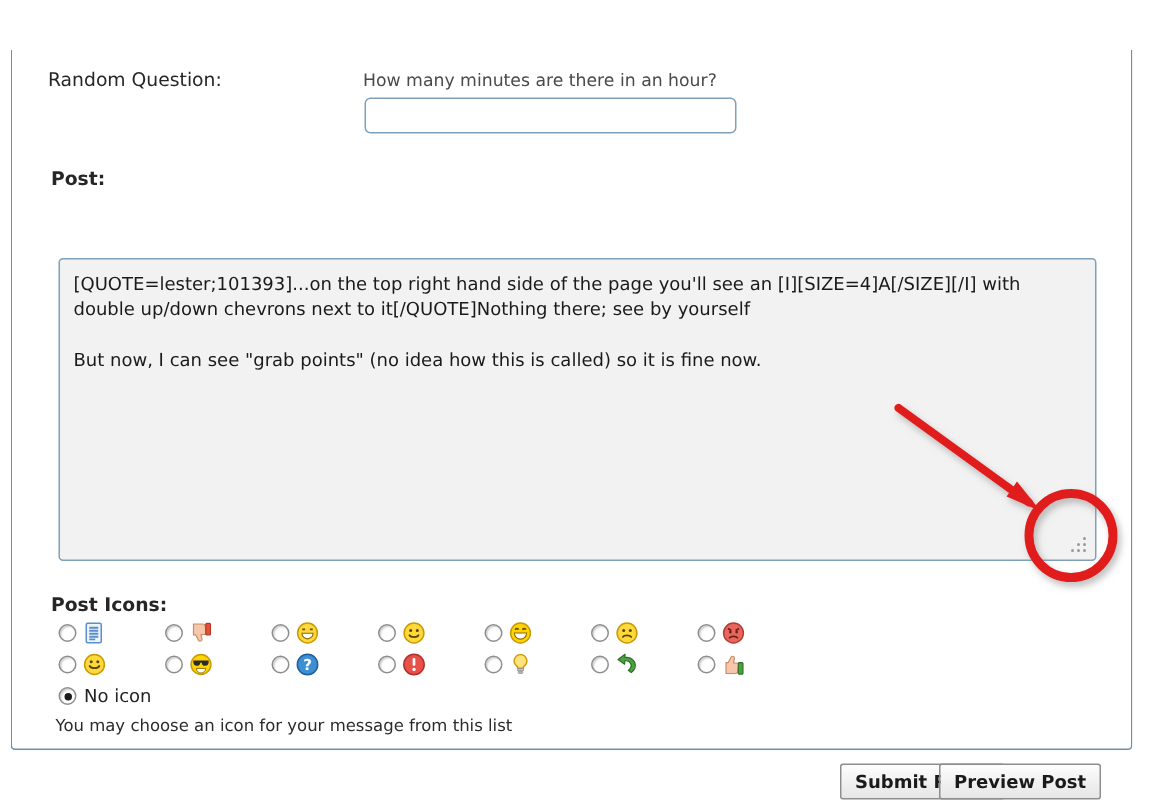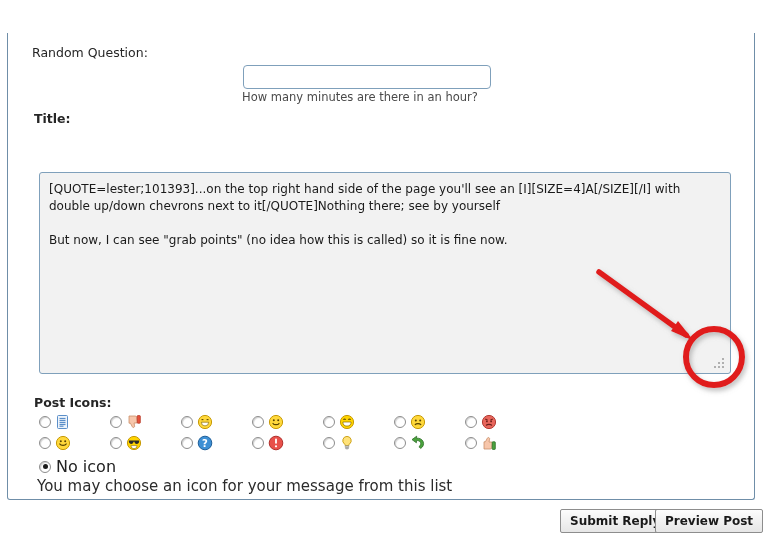--- a/index.html
+++ b/index.html
@@ -68,21 +68,20 @@
     color: #262626;
   }
   #random-question-label { left: 24px; top: 12px; }
 
   #random-question-text {
     position: absolute;
     left: 234px;
     top: 13px;
     font-size: 11.5px;
     color: #4a4a4a;
-    margin-top: 44px;
   }
 
   #random-question-input {
     position: absolute;
     left: 235px;
     top: 32px;
     width: 248px;
     height: 24px;
     box-sizing: border-box;
     border: 1px solid #7fa0bb;
@@ -213,27 +212,27 @@
   }
 
   #no-icon-row {
     position: absolute;
     left: 31px;
     top: 424px;
     display: flex;
     align-items: center;
     gap: 5px;
   }
-  #no-icon-label { font-size: 16px; color: #222; }
+  #no-icon-label { font-size: 12px; color: #222; }
 
   #icon-help {
     position: absolute;
     left: 29px;
     top: 444px;
-    font-size: 15px;
+    font-size: 11px;
     color: #2b2b2b;
   }
 
   
   #footer {
     position: absolute;
     left: 0;
     top: 503px;
     width: 772px;
     height: 36px;
@@ -248,21 +247,21 @@
     border-radius: 2px;
     font-family: "DejaVu Sans", "Liberation Sans", sans-serif;
     font-size: 12px;
     font-weight: bold;
     color: #1a1a1a;
     cursor: pointer;
     padding: 0 9px;
     line-height: 22px;
   }
   #submit-reply-button { left: 560px; }
-  #preview-post-button { left: 655px; }
+  #preview-post-button { left: 626px; }
 
   
   #annotation {
     position: absolute;
     left: 0;
     top: 0;
     width: 772px;
     height: 539px;
     pointer-events: none;
   }
@@ -274,21 +273,21 @@
 
 
   <div id="body-area">
 
     <div class="row-label" id="random-question-label">Random Question:</div>
 
     <div id="random-question-text">How many minutes are there in an hour?</div>
 
     <input id="random-question-input" type="text" value="" style="">
 
-    <div class="row-label" id="title-label">Title:</div>
+    <div class="row-label" id="title-label">Post:</div>
 
 
     <div id="message-wrap">
       <textarea id="message-textarea" style="">[QUOTE=lester;101393]...on the top right hand side of the page you'll see an [I][SIZE=4]A[/SIZE][/I] with double up/down chevrons next to it[/QUOTE]Nothing there; see by yourself
 
 But now, I can see "grab points" (no idea how this is called) so it is fine now.</textarea>
       <div id="resize-grip">
         <i style="left:9px; top:2px;"></i>
         <i style="left:5px; top:6px;"></i>
         <i style="left:9px; top:6px;"></i>

